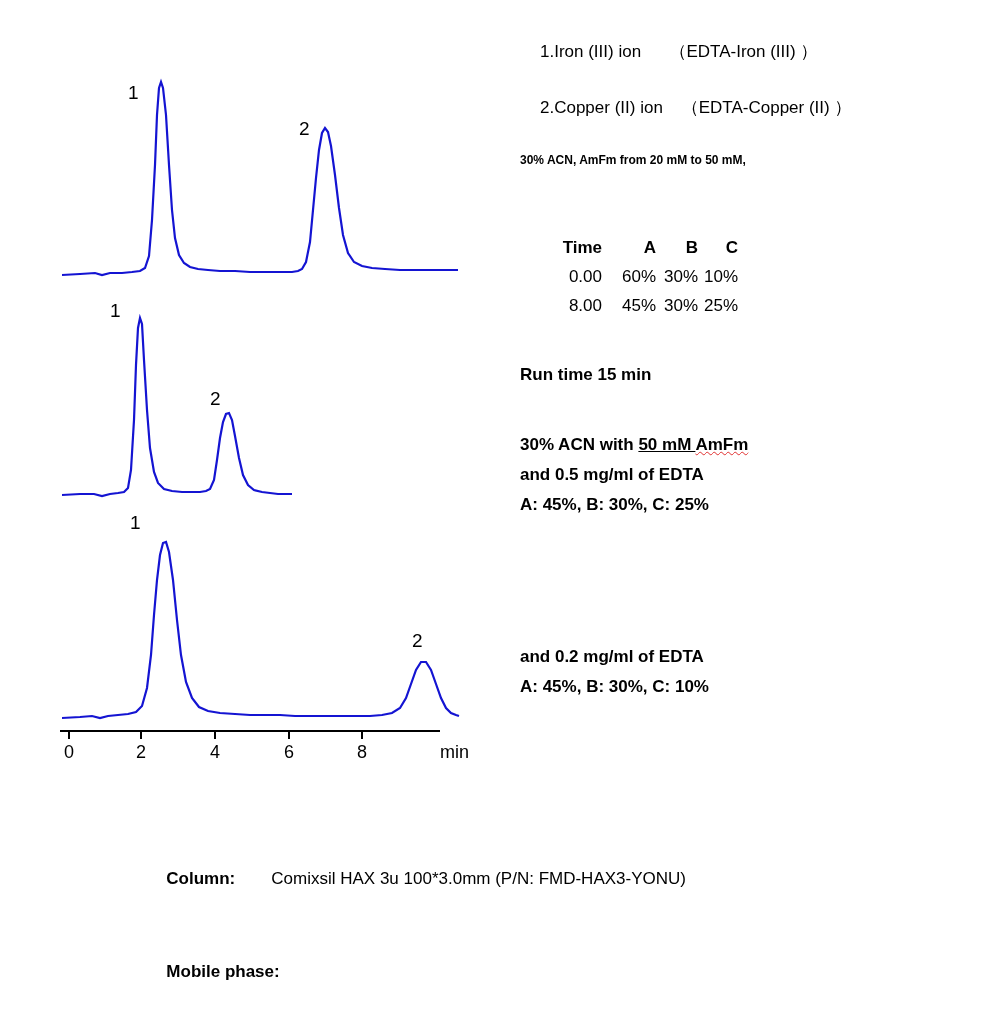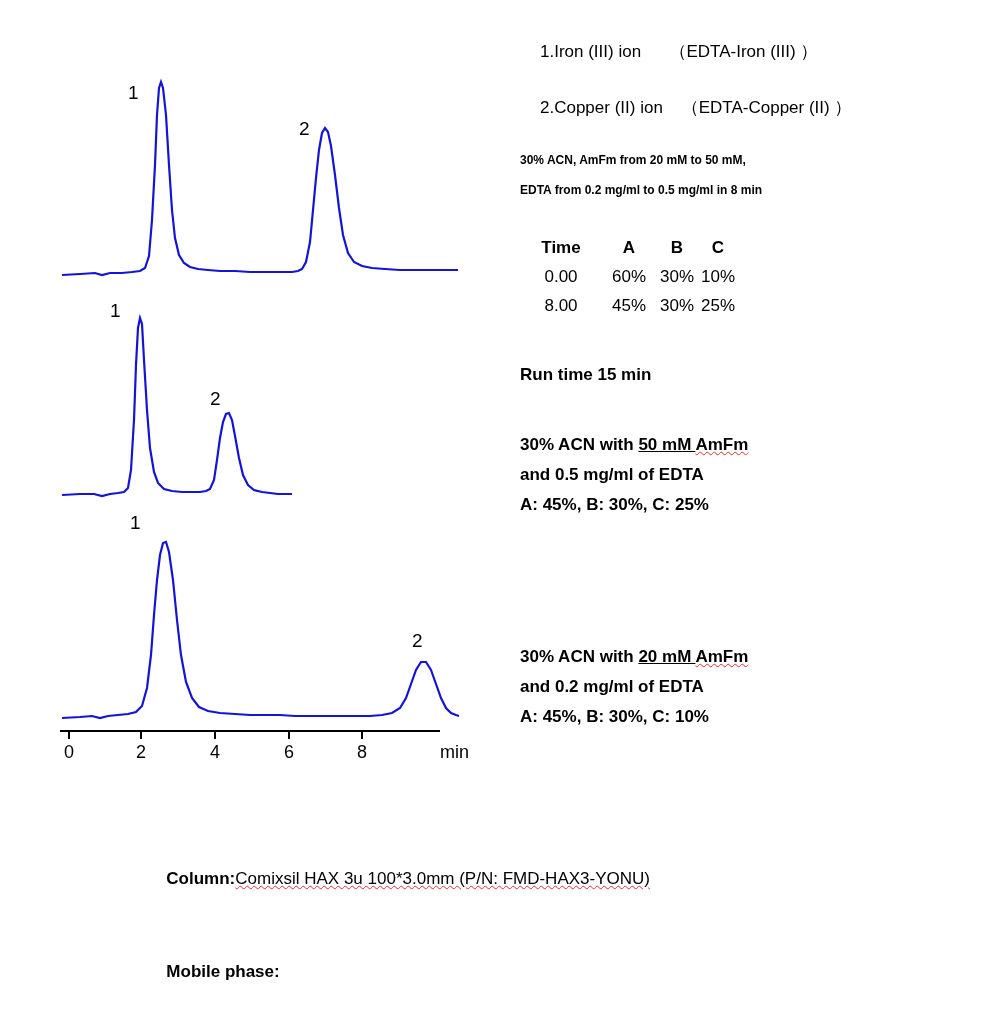--- a/index.html
+++ b/index.html
@@ -40,44 +40,44 @@
   
   .right-col { position: absolute; left: 520px; top: 0; width: 461px; }
 
   .legend { position: absolute; left: 20px; top: 12px; font-size: 17px; line-height: 32px; }
   .legend div { white-space: pre; margin-top: 24px; }
 
   .grad-title { position: absolute; left: 0px; top: 145px; width: 460px; font-weight: bold; font-size: 12px; line-height: 30px; }
 
   .grad-table { position: absolute; left: 0px; top: 238px; font-size: 17px; }
   .grad-table table { border-collapse: collapse; }
-  .grad-table th, .grad-table td { text-align: center; padding: 0 0 9px 0; font-weight: normal; font-size: 17px; }
+  .grad-table th, .grad-table td { text-align: right; padding: 0 0 9px 0; font-weight: normal; font-size: 17px; }
   .grad-table th { font-weight: bold; }
   .grad-table th.c-time, .grad-table td.c-time { width: 82px; }
   .grad-table th.c-a, .grad-table td.c-a { width: 54px; }
   .grad-table th.c-b, .grad-table td.c-b { width: 42px; }
   .grad-table th.c-c, .grad-table td.c-c { width: 40px; }
   .runtime { position: absolute; left: 0px; top: 365px; font-weight: bold; font-size: 17px; text-align: center; }
 
   .block2 { position: absolute; left: 0px; top: 430px; font-size: 17px; font-weight: bold; line-height: 30px; }
   .block3 { position: absolute; left: 0px; top: 642px; font-size: 17px; font-weight: bold; line-height: 30px; }
 
   .uline { text-decoration: underline; }
   .squiggle {
     text-decoration: underline;
     text-decoration-style: wavy;
     text-decoration-color: #e03030;
     text-decoration-thickness: 1px;
     text-align: center;
   }
   .squiggle-thin {
-    text-decoration: underline;
     text-decoration-style: wavy;
     text-decoration-color: #e03030;
     text-decoration-thickness: 1px;
+    margin-left: 36px;
   }
 
   
   .footer { position: absolute; left: 138px; top: 832px; width: 820px; font-size: 17px; line-height: 31px; }
   .footer .row { white-space: pre; }
   .footer b { font-weight: bold; }
 </style>
 </head>
 <body>
 
@@ -129,21 +129,20 @@
 
     <div class="legend">
       <div>1.Iron (III) ion      （EDTA-Iron (III) ）</div>
       <div>2.Copper (II) ion    （EDTA-Copper (II) ）</div>
     </div>
 
     <div class="grad-title">
       <div>
         <span>30% ACN, AmFm from 20 mM to 50 mM,</span>
       </div>
-      <div>EDTA from 0.2 mg/ml to 0.5 mg/ml in 8 min</div>
     </div>
 
     <div class="grad-table">
       <table>
         <thead>
           <tr>
             <th class="c-time">Time</th>
             <th class="c-a">A</th>
             <th class="c-b">B</th>
             <th class="c-c">C</th>
@@ -170,23 +169,20 @@
 
     <div class="block2">
       <div>
         <span>30% ACN with </span><span class="uline">50   mM </span><span class="squiggle">AmFm</span>
       </div>
       <div>and 0.5 mg/ml of EDTA</div>
       <div>A: 45%, B: 30%, C: 25%</div>
     </div>
 
     <div class="block3">
-      <div>
-        <span>30% ACN with </span><span class="uline">20   mM </span><span class="squiggle">AmFm</span>
-      </div>
       <div>and 0.2 mg/ml of EDTA</div>
       <div>A: 45%, B: 30%, C: 10%</div>
     </div>
   </div>
 
   <div class="footer">
     <div class="row">
       <b>Column:</b><span class="squiggle-thin">Comixsil HAX 3u 100*3.0mm (P/N: FMD-HAX3-YONU)</span>
     </div>
     <div class="row">

